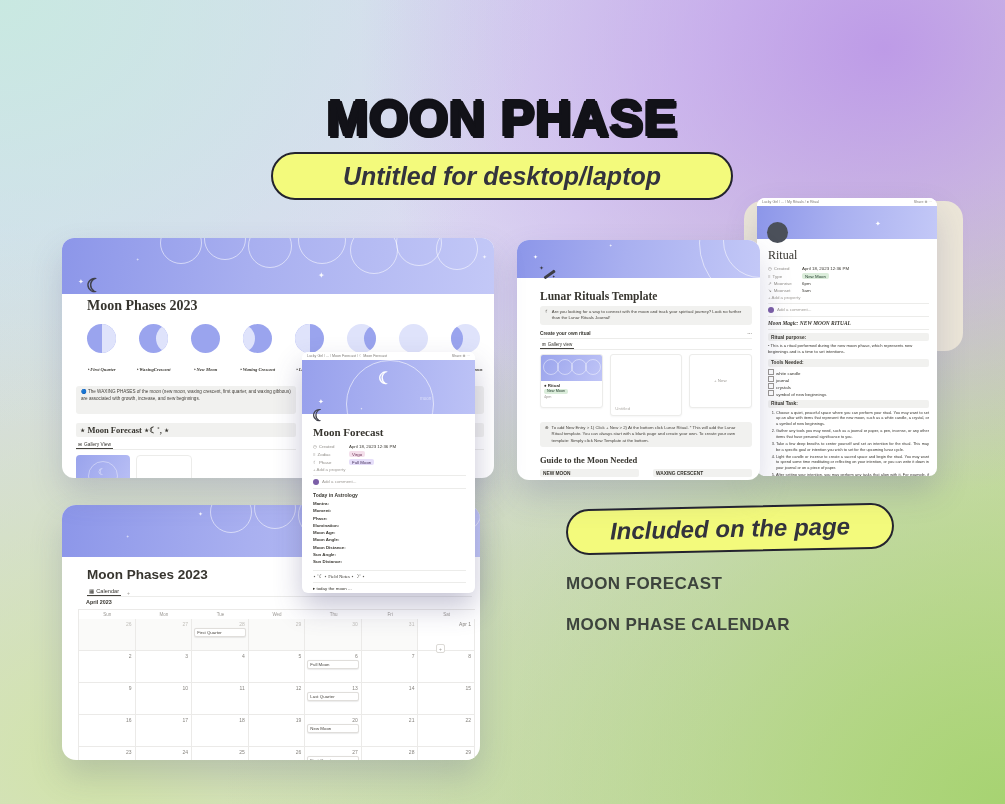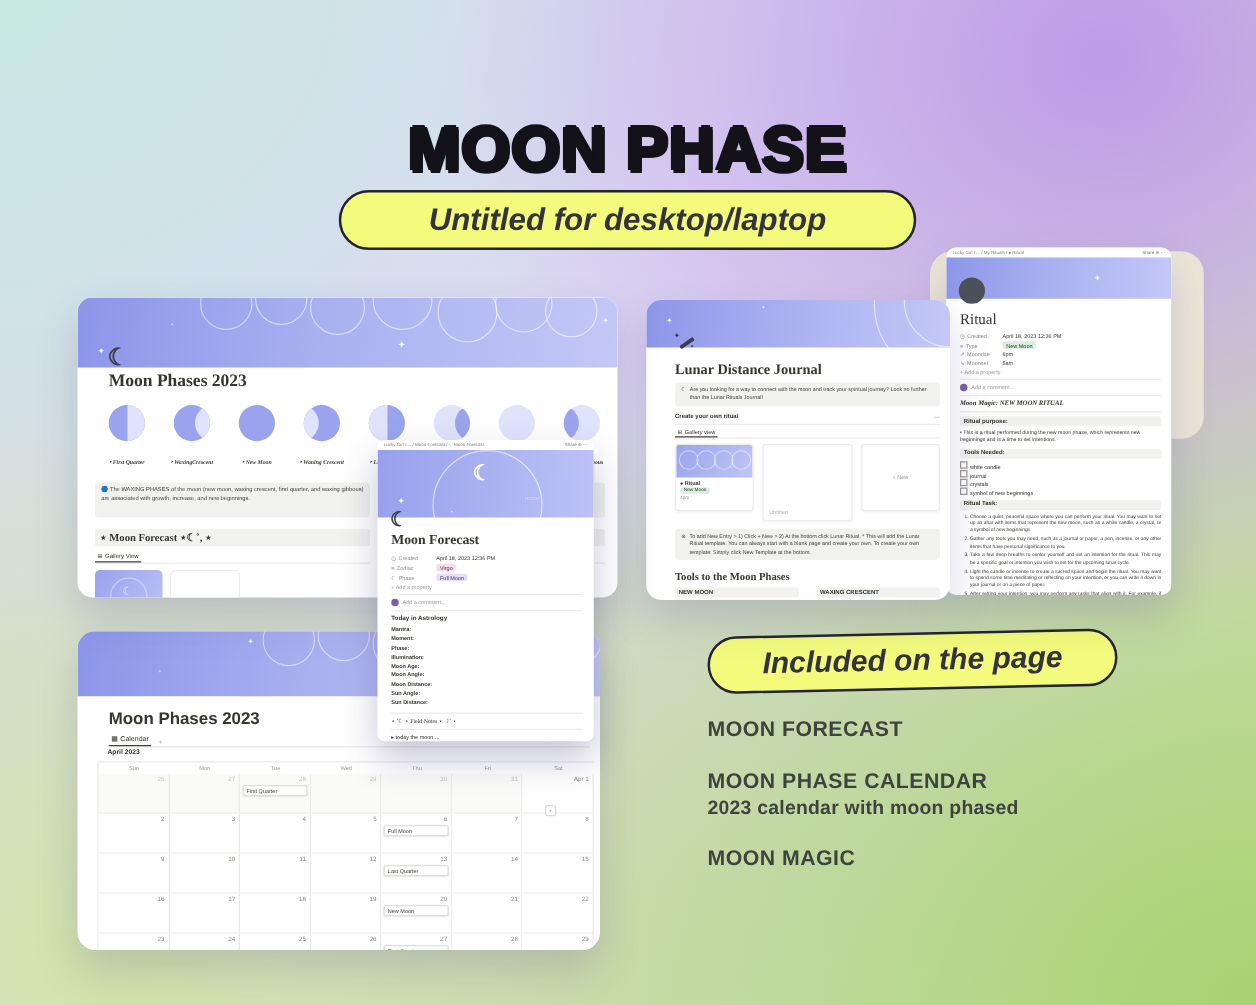--- a/index.html
+++ b/index.html
@@ -243,21 +243,21 @@
       <span class="sparkle" style="left:16px;top:14px;font-size:6px;">✦</span>
       <span class="sparkle" style="left:92px;top:4px;font-size:4px;opacity:.8;">✦</span>
       <span class="arc" style="left:182px;top:-58px;width:120px;height:120px;"></span>
       <span class="arc" style="left:206px;top:-36px;width:72px;height:72px;"></span>
     </div>
     <div class="wand">
       <span class="s1">✦</span>
         <span class="stick"></span>
         <span class="s2">✦</span>
     </div>
-    <h2 class="page-title serif">Lunar Distance Journal</h2>
+    <h2 class="page-title serif">Lunar Rituals Template</h2>
     <div class="jr-body">
       <div class="callout">
         <span>☾</span>
         <span>Are you looking for a way to connect with the moon and track your spiritual journey? Look no further than the Lunar Rituals Journal!</span>
       </div>
       <div class="create-row">
         <span>Create your own ritual</span>
         <span class="gray-btn">⋯</span>
       </div>
       <div class="tabrow">
@@ -276,21 +276,21 @@
             </div>
             <div class="body"><div class="ttl">● Ritual</div><span class="tag tag-green">New Moon</span><div class="time">4pm</div></div>
           </div>
           <div class="rcard untitled">Untitled</div>
           <div class="rcard newcard">+ New</div>
         </div>
       <div class="callout tip">
         <span>⊛ </span>
         <span>To add New Entry &gt; 1) Click + New &gt; 2) At the bottom click Lunar Ritual. * This will add the Lunar Ritual template. You can always start with a blank page and create your own. To create your own template: Simply click New Template at the bottom.</span>
       </div>
-      <div class="guide-head serif">Tools to the Moon Phases</div>
+      <div class="guide-head serif">Guide to the Moon Needed</div>
       <div class="guide-cols">
           <div class="guide-col">
             <div class="gtitle">NEW MOON</div>
             <div class="gsub">new beginnings</div>
           </div>
           <div class="guide-col">
             <div class="gtitle">WAXING CRESCENT</div>
             <div class="gsub">set intentions</div>
           </div>
         </div>
@@ -599,20 +599,18 @@
     </div>
   </section>
 
   <div class="pill pill-included">Included on the page</div>
   <div class="features">
       <div class="feature">
         <h3>MOON FORECAST</h3>
       </div>
       <div class="feature">
         <h3>MOON PHASE CALENDAR</h3>
-        <p>2023 calendar with moon phased</p>
       </div>
       <div class="feature">
-        <h3>MOON MAGIC</h3>
       </div>
     </div>
 
 </div>
 
 </body></html>

